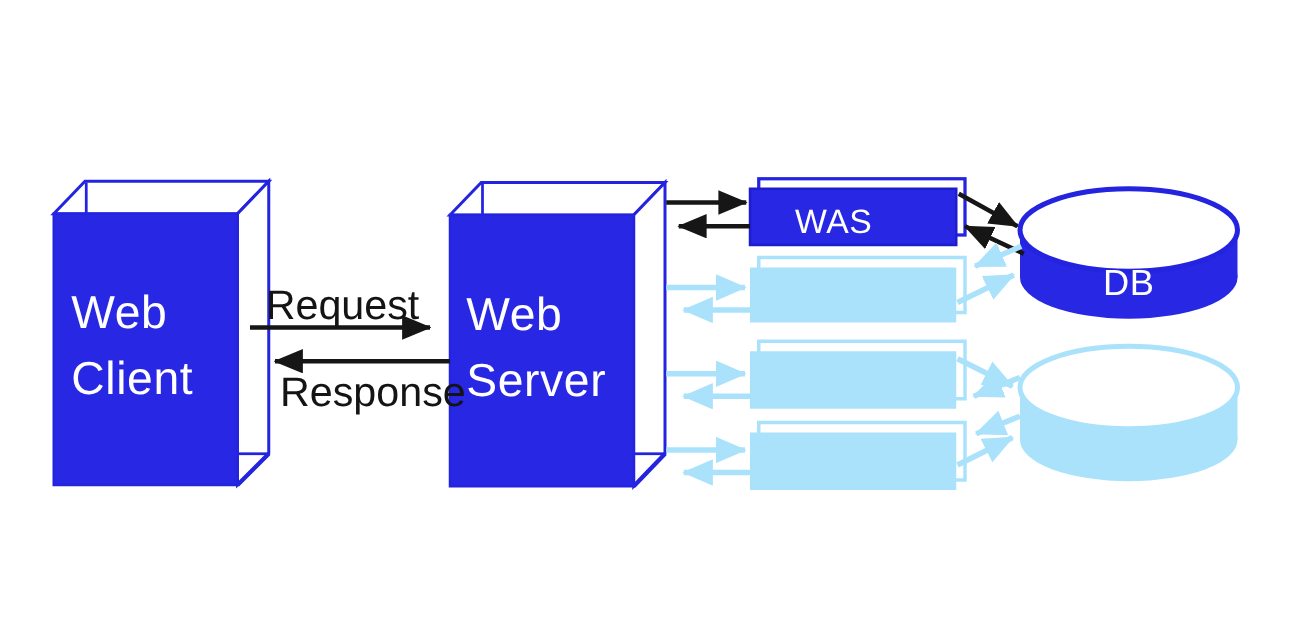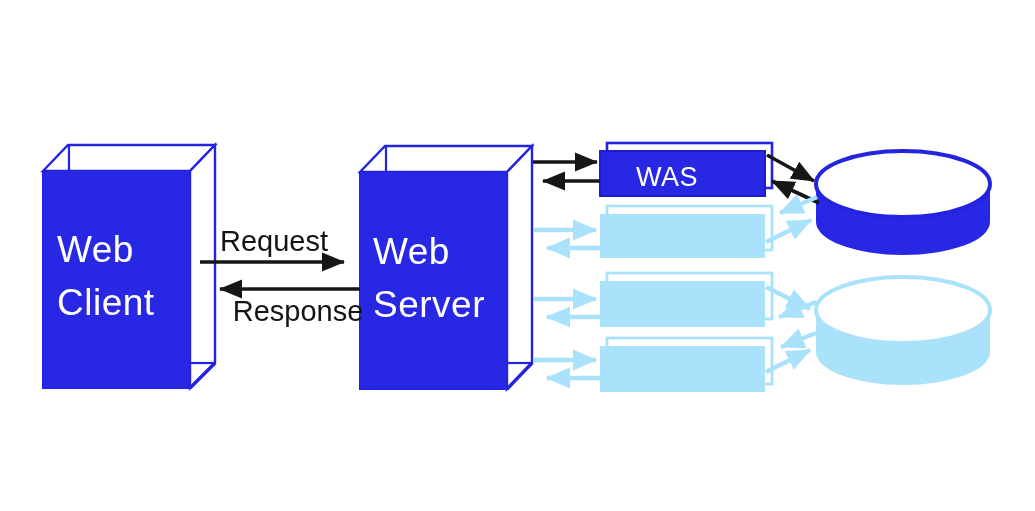--- a/index.html
+++ b/index.html
@@ -3,21 +3,21 @@
 <meta charset="utf-8">
 <style>
   html,body{margin:0;padding:0;background:#ffffff;}
   .stage{
     position:relative;width:1035px;height:511px;background:#ffffff;
     font-family:"Liberation Sans","DejaVu Sans",sans-serif;overflow:hidden;
   }
   .stage svg{position:absolute;left:0;top:0;}
   .label{position:absolute;white-space:pre-line;line-height:1.42;}
   .node-label{color:#ffffff;font-size:37px;font-weight:400;letter-spacing:0.5px;}
-  .edge-label{color:#141414;font-size:29px;font-weight:400;text-align:center;}
+  .edge-label{color:#141414;font-size:33px;font-weight:400;text-align:center;}
   .client-label{left:57px;top:224px;width:140px;}
   .server-label{left:373px;top:226px;width:140px;}
   .was-label{left:600px;top:158px;width:134px;text-align:center;font-size:27px;}
   .db-label{left:816px;top:207px;width:174px;text-align:center;font-size:29px;}
   .request-label{left:198px;top:221px;width:152px;}
   .response-label{left:224px;top:291px;width:148px;}
 </style>
 </head>
 <body>
 
@@ -103,15 +103,16 @@
     <line x1="816" y1="302" x2="779" y2="317" stroke="#ABE2FB" stroke-width="4.4" marker-end="url(#ah-light)"></line>
     <line x1="816" y1="333" x2="781" y2="347" stroke="#ABE2FB" stroke-width="4.4" marker-end="url(#ah-light)"></line>
     <line x1="766" y1="372" x2="810" y2="350" stroke="#ABE2FB" stroke-width="4.4" marker-end="url(#ah-light)"></line>
   </svg>
 
   <div class="label node-label client-label">Web
 Client</div>
   <div class="label node-label server-label">Web
 Server</div>
   <div class="label node-label was-label">WAS</div>
+  <div class="label node-label db-label">DB</div>
   <div class="label edge-label request-label">Request</div>
   <div class="label edge-label response-label">Response</div>
 </div>
 
 </body></html>

